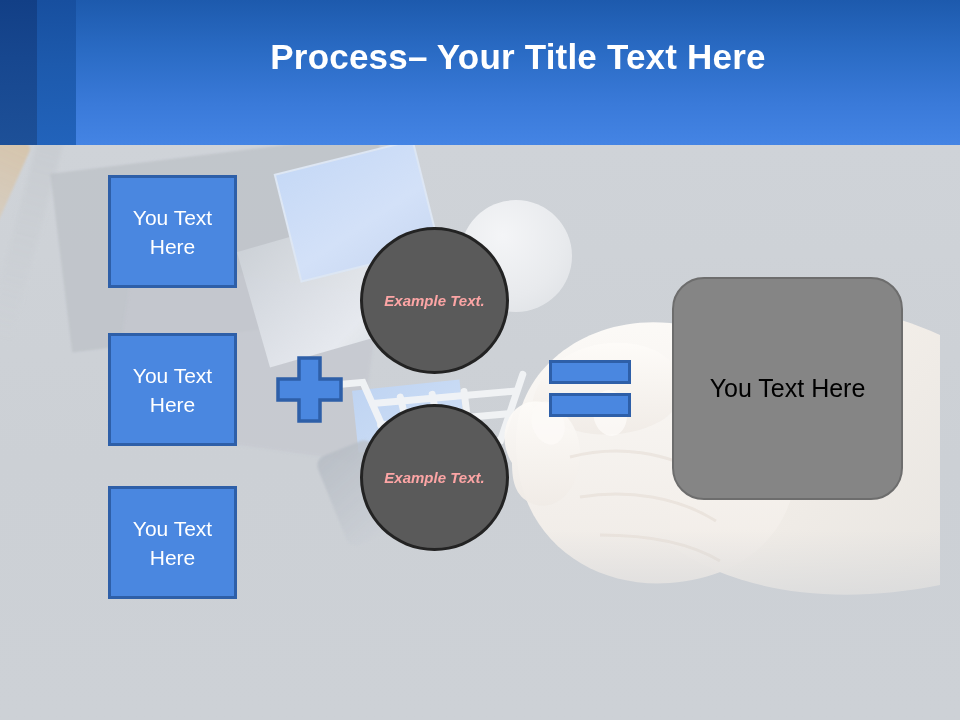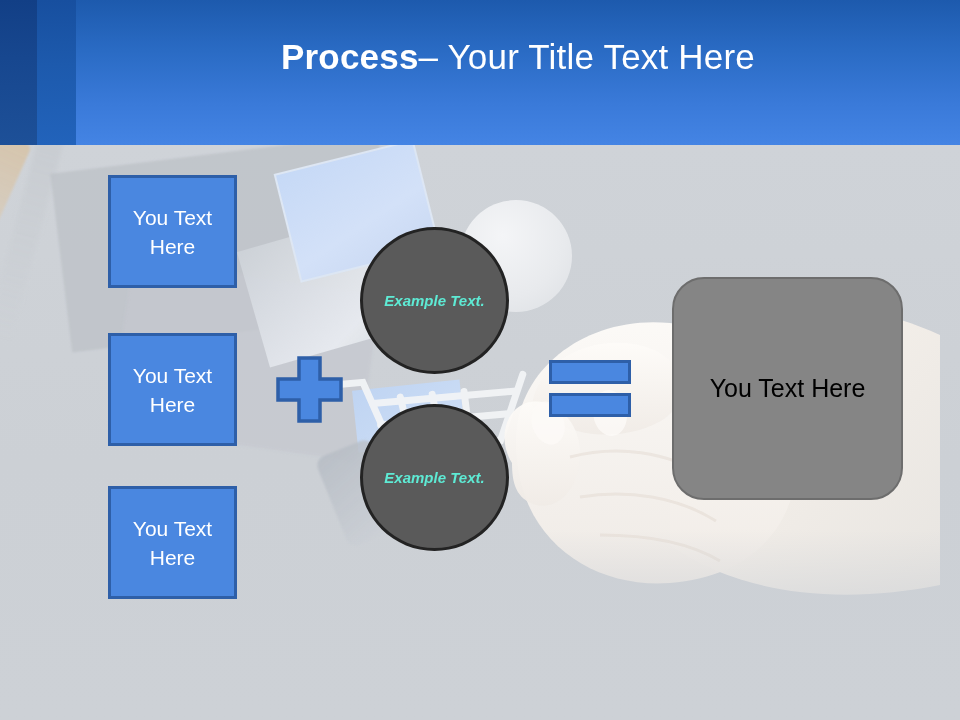--- a/index.html
+++ b/index.html
@@ -205,21 +205,21 @@
     display: flex;
     align-items: center;
     justify-content: center;
     color: #ffffff;
     font-size: 35px;
     letter-spacing: .2px;
     white-space: nowrap;
     user-select: none;
   }
   .header-title .strong { font-weight: bold; }
-  .header-title .light  { font-weight: normal; text-align: right; }
+  .header-title .light  { font-weight: bold; text-align: right; }
 
   
   .blue-box {
     position: absolute;
     left: 108px;
     width: 129px;
     height: 113px;
     box-sizing: border-box;
     background: #4a87e0;
     border: 3px solid #2e5fa8;
@@ -248,21 +248,21 @@
   
   .grey-circle {
     position: absolute;
     left: 360px;
     width: 149px;
     height: 147px;
     box-sizing: border-box;
     border-radius: 50%;
     background: #5a5a5a;
     border: 3px solid #232323;
-    color: #5eead4;
+    color: #fca5a5;
     font-size: 15px;
     font-weight: bold;
     font-style: italic;
     line-height: 22px;
     text-align: center;
     display: flex;
     align-items: center;
     justify-content: center;
   }
   .grey-circle-1 { top: 227px; }

